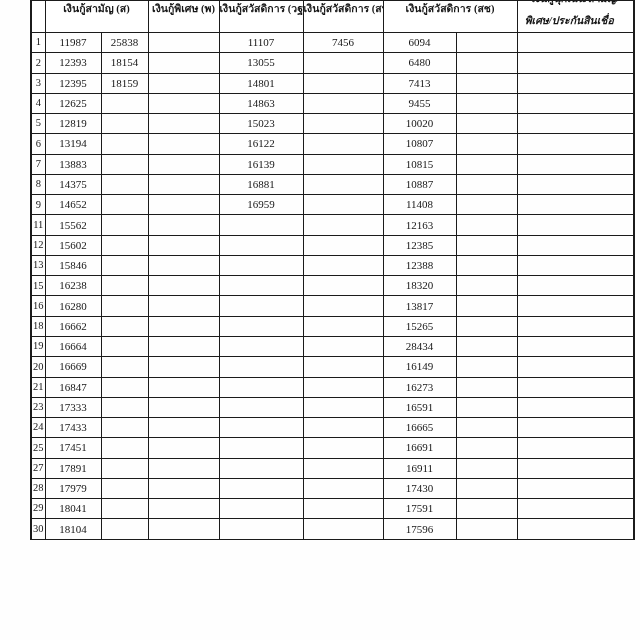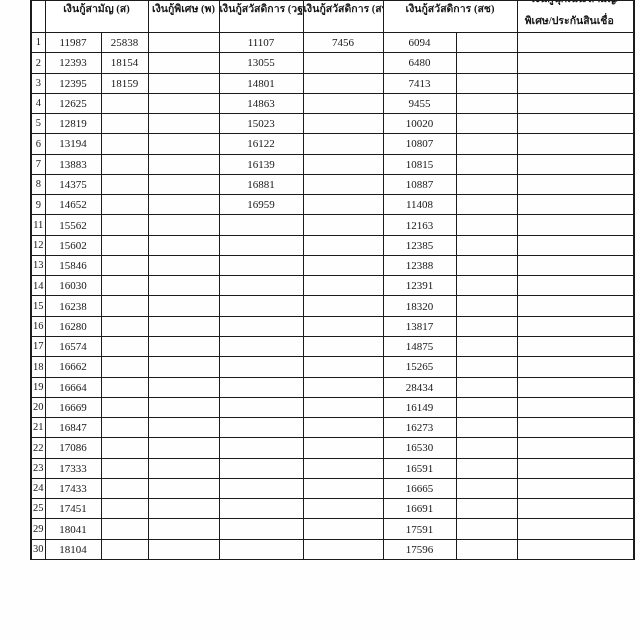--- a/index.html
+++ b/index.html
@@ -48,20 +48,21 @@
   .hline-clipped {
     position: absolute;
     top: -9px; left: 0; right: 0;
     text-align: center;
     line-height: 14px;
   }
   .hline-second {
     position: absolute;
     top: 13px; left: 0; right: 12px;
     line-height: 14px;
+    font-style: italic;
   }
 
   tbody td {
     height: 20.27px;
     font-size: 11px;
     text-align: center;
     vertical-align: middle;
     padding: 0;
     line-height: 1;
   }
@@ -236,31 +237,20 @@
           <td>15846</td>
           <td></td>
           <td></td>
           <td></td>
           <td></td>
           <td>12388</td>
           <td></td>
           <td></td>
         </tr>
         <tr>
-          <td class="rownum">14</td>
-          <td>16030</td>
-          <td></td>
-          <td></td>
-          <td></td>
-          <td></td>
-          <td>12391</td>
-          <td></td>
-          <td></td>
-        </tr>
-        <tr>
           <td class="rownum">15</td>
           <td>16238</td>
           <td></td>
           <td></td>
           <td></td>
           <td></td>
           <td>18320</td>
           <td></td>
           <td></td>
         </tr>
@@ -269,31 +259,20 @@
           <td>16280</td>
           <td></td>
           <td></td>
           <td></td>
           <td></td>
           <td>13817</td>
           <td></td>
           <td></td>
         </tr>
         <tr>
-          <td class="rownum">17</td>
-          <td>16574</td>
-          <td></td>
-          <td></td>
-          <td></td>
-          <td></td>
-          <td>14875</td>
-          <td></td>
-          <td></td>
-        </tr>
-        <tr>
           <td class="rownum">18</td>
           <td>16662</td>
           <td></td>
           <td></td>
           <td></td>
           <td></td>
           <td>15265</td>
           <td></td>
           <td></td>
         </tr>
@@ -324,31 +303,20 @@
           <td>16847</td>
           <td></td>
           <td></td>
           <td></td>
           <td></td>
           <td>16273</td>
           <td></td>
           <td></td>
         </tr>
         <tr>
-          <td class="rownum">22</td>
-          <td>17086</td>
-          <td></td>
-          <td></td>
-          <td></td>
-          <td></td>
-          <td>16530</td>
-          <td></td>
-          <td></td>
-        </tr>
-        <tr>
           <td class="rownum">23</td>
           <td>17333</td>
           <td></td>
           <td></td>
           <td></td>
           <td></td>
           <td>16591</td>
           <td></td>
           <td></td>
         </tr>
@@ -364,20 +332,42 @@
           <td></td>
         </tr>
         <tr>
           <td class="rownum">25</td>
           <td>17451</td>
           <td></td>
           <td></td>
           <td></td>
           <td></td>
           <td>16691</td>
+          <td></td>
+          <td></td>
+        </tr>
+        <tr>
+          <td class="rownum">27</td>
+          <td>17891</td>
+          <td></td>
+          <td></td>
+          <td></td>
+          <td></td>
+          <td>16911</td>
+          <td></td>
+          <td></td>
+        </tr>
+        <tr>
+          <td class="rownum">28</td>
+          <td>17979</td>
+          <td></td>
+          <td></td>
+          <td></td>
+          <td></td>
+          <td>17430</td>
           <td></td>
           <td></td>
         </tr>
         <tr>
           <td class="rownum">29</td>
           <td>18041</td>
           <td></td>
           <td></td>
           <td></td>
           <td></td>

